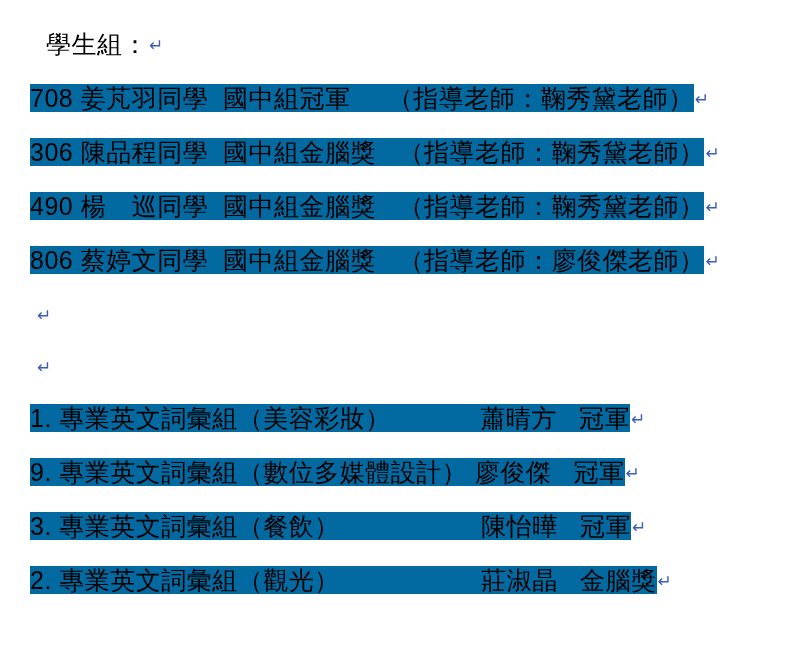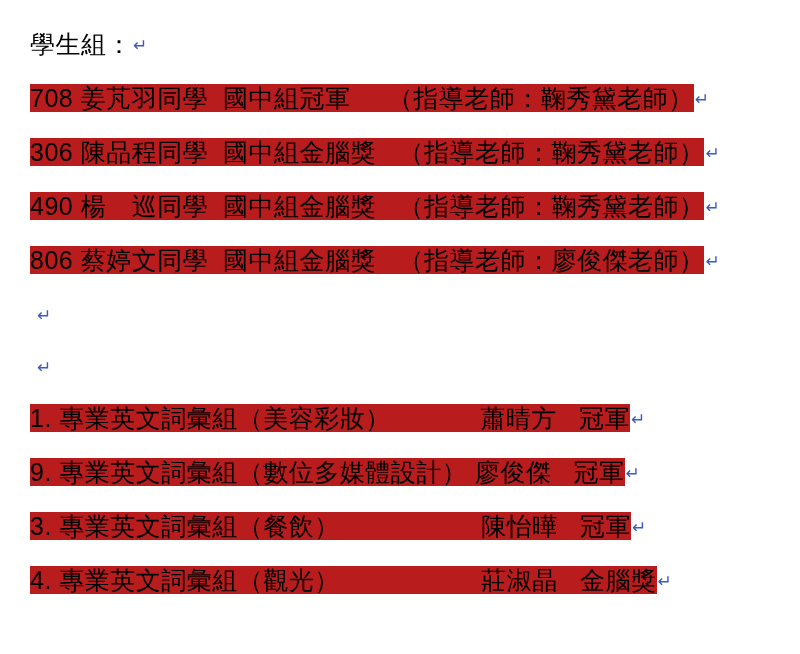--- a/index.html
+++ b/index.html
@@ -25,24 +25,25 @@
     display: block;
     white-space: pre;
     font-size: 25px;
     line-height: 52px;
     letter-spacing: 0.5px;
   }
   .line .txt {
     display: inline;
   }
   .hl .txt {
-    background: #b91c1c;
+    background: #0369a1;
   }
   .plain .txt {
     background: transparent;
+    margin-left: 16px;
   }
   .pilcrow {
     color: #3b5bbf;
     font-size: 17px;
     vertical-align: 2px;
     padding-left: 1px;
     background: transparent;
   }
   .empty-line {
     display: block;
@@ -77,15 +78,15 @@
 
   <div class="empty-line"><span class="pilcrow">↵</span></div>
 
 
   <div class="line hl"><span class="txt">1. 專業英文詞彙組（美容彩妝）            蕭晴方   冠軍</span><span class="pilcrow">↵</span></div>
 
   <div class="line hl"><span class="txt">9. 專業英文詞彙組（數位多媒體設計） 廖俊傑   冠軍</span><span class="pilcrow">↵</span></div>
 
   <div class="line hl"><span class="txt">3. 專業英文詞彙組（餐飲）                   陳怡曄   冠軍</span><span class="pilcrow">↵</span></div>
 
-  <div class="line hl"><span class="txt">4. 專業英文詞彙組（觀光）                   莊淑晶   金腦獎</span><span class="pilcrow">↵</span></div>
+  <div class="line hl"><span class="txt">2. 專業英文詞彙組（觀光）                   莊淑晶   金腦獎</span><span class="pilcrow">↵</span></div>
 
 </div>
 
 </body></html>

